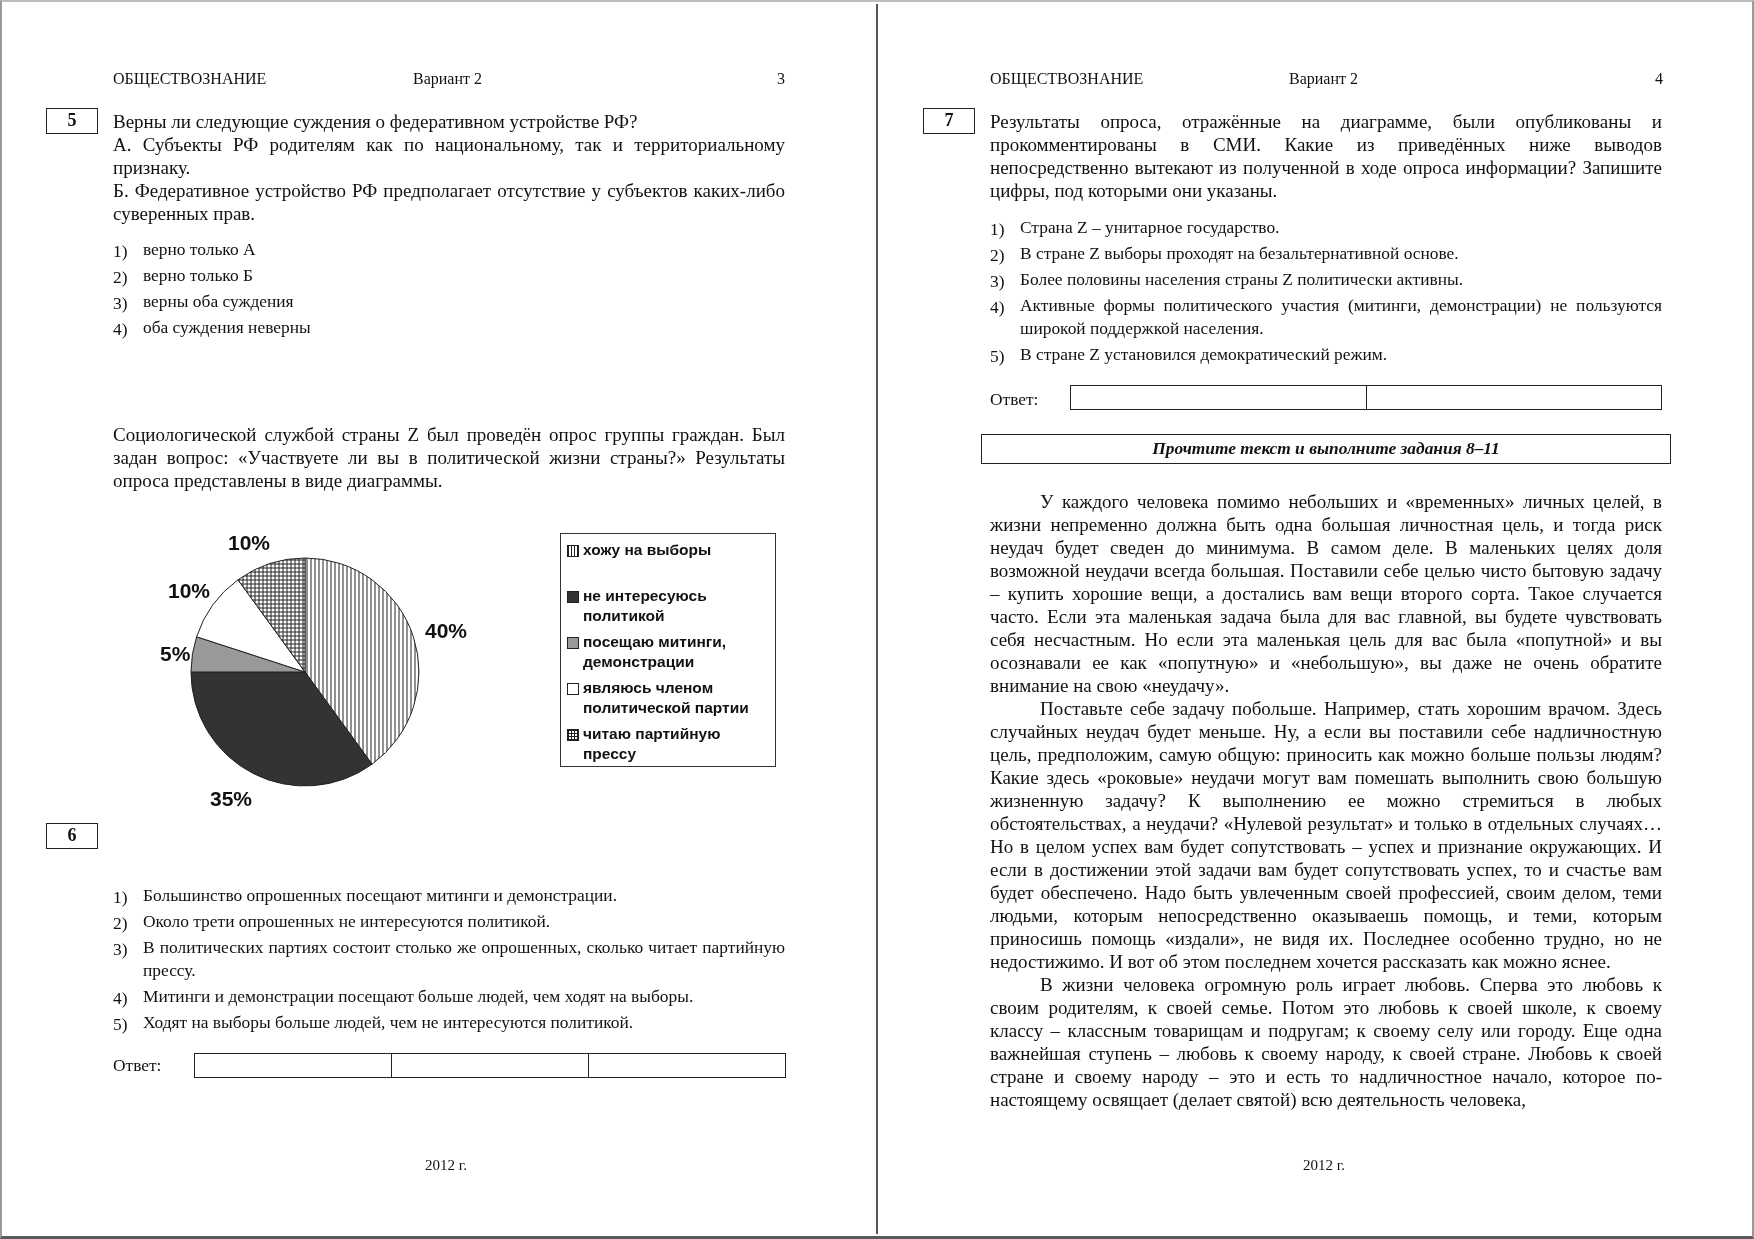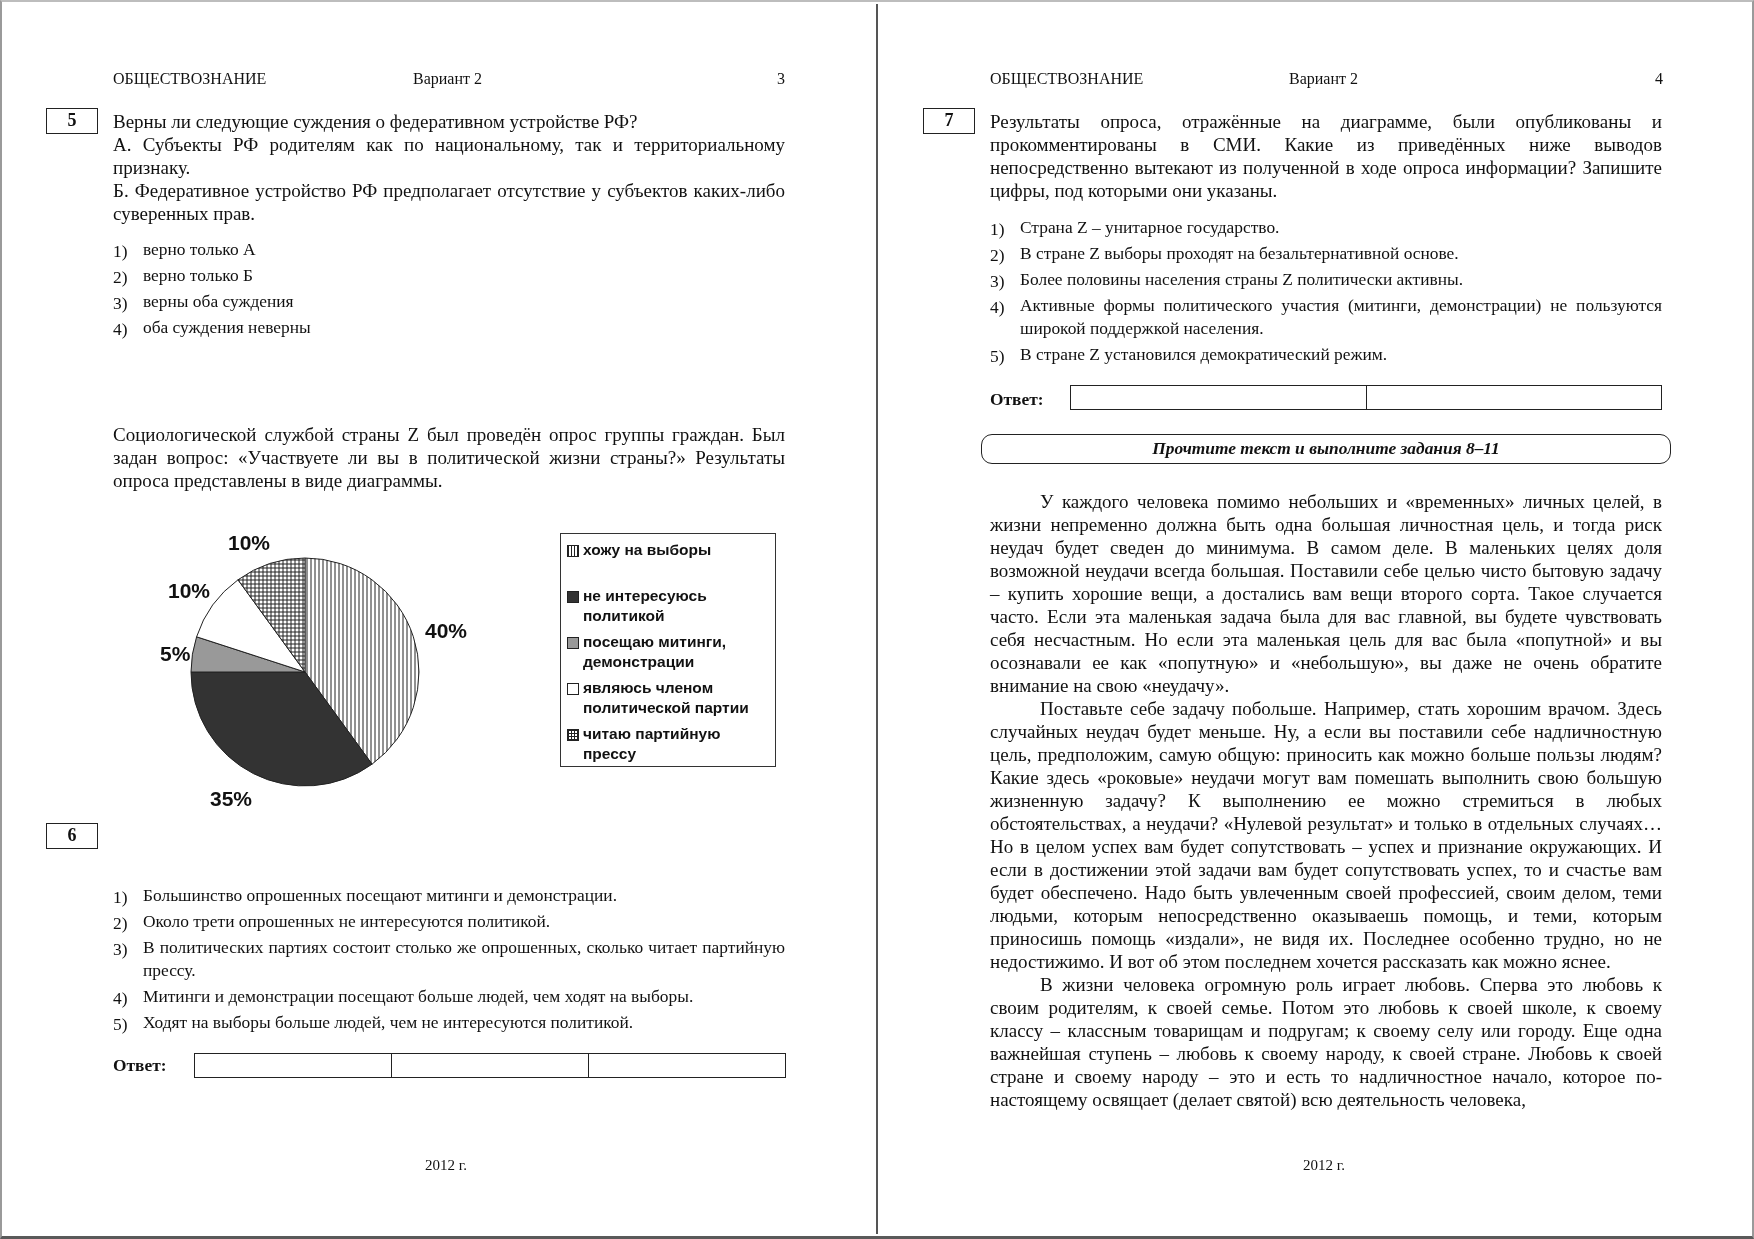--- a/index.html
+++ b/index.html
@@ -22,21 +22,21 @@
           font-weight: bold; font-size: 18px; text-align: center; line-height: 23px; }
   .text { position: absolute; font-size: 19px; line-height: 23px; text-align: justify; }
   .opts { position: absolute; font-size: 17.4px; line-height: 26px; margin: 0; padding: 0; list-style: none; }
   .opts li { display: flex; }
   .opts .n { width: 30px; flex: none; }
   .opts .t { flex: 1; text-align: justify; line-height: 23px; padding-bottom: 3px; }
 
   .instr { position: absolute; border: 1.5px solid #222; box-sizing: border-box; font-style: italic;
            font-weight: bold; font-size: 17.4px; line-height: 27px; height: 30px; }
 
-  .answer-label { position: absolute; font-size: 17.4px; font-weight: bold; }
+  .answer-label { position: absolute; font-size: 17.4px; }
   .answer-box { position: absolute; border: 1.5px solid #222; box-sizing: border-box; height: 25px; display: flex; }
   .answer-cell { flex: 1; border-right: 1px solid #222; }
   .answer-cell:last-child { border-right: none; }
 
   .footer { position: absolute; top: 1157px; font-size: 15px; }
 
   .legend { position: absolute; left: 560px; top: 533px; width: 216px; height: 234px; border: 1px solid #333;
             box-sizing: border-box; font-family: "Liberation Sans", "DejaVu Sans", sans-serif; font-weight: bold;
             font-size: 15.5px; line-height: 20px; }
   .legend-item { position: absolute; left: 6px; display: flex; }
@@ -202,21 +202,21 @@
         <span class="n">5)</span>
         <span class="t">В стране Z установился демократический режим.</span>
       </li>
   </ul>
   <div class="answer-label" style="left:112px; top:389px;">Ответ:</div>
   <div class="answer-box" style="left:192px; top:385px; width:592px;">
     <div class="answer-cell"></div>
     <div class="answer-cell"></div>
   </div>
 
-  <div class="instr" style="left:103px; top:434px; width:690px; text-align:center;border-radius:11px;">Прочтите текст и выполните задания 8–11</div>
+  <div class="instr" style="left:103px; top:434px; width:690px; text-align:center;">Прочтите текст и выполните задания 8–11</div>
 
   <div class="text" style="left:112px; top:490px; width:672px;">
     <p class="para">У каждого человека помимо небольших и «временных» личных целей, в жизни непременно должна быть одна большая личностная цель, и тогда риск неудач будет сведен до минимума. В самом деле. В маленьких целях доля возможной неудачи всегда большая. Поставили себе целью чисто бытовую задачу – купить хорошие вещи, а достались вам вещи второго сорта. Такое случается часто. Если эта маленькая задача была для вас главной, вы будете чувствовать себя несчастным. Но если эта маленькая цель для вас была «попутной» и вы осознавали ее как «попутную» и «небольшую», вы даже не очень обратите внимание на свою «неудачу».</p>
     <p class="para">Поставьте себе задачу побольше. Например, стать хорошим врачом. Здесь случайных неудач будет меньше. Ну, а если вы поставили себе надличностную цель, предположим, самую общую: приносить как можно больше пользы людям? Какие здесь «роковые» неудачи могут вам помешать выполнить свою большую жизненную задачу? К выполнению ее можно стремиться в любых обстоятельствах, а неудачи? «Нулевой результат» и только в отдельных случаях… Но в целом успех вам будет сопутствовать – успех и признание окружающих. И если в достижении этой задачи вам будет сопутствовать успех, то и счастье вам будет обеспечено. Надо быть увлеченным своей профессией, своим делом, теми людьми, которым непосредственно оказываешь помощь, и теми, которым приносишь помощь «издали», не видя их. Последнее особенно трудно, но не недостижимо. И вот об этом последнем хочется рассказать как можно яснее.</p>
     <p class="para">В жизни человека огромную роль играет любовь. Сперва это любовь к своим родителям, к своей семье. Потом это любовь к своей школе, к своему классу – классным товарищам и подругам; к своему селу или городу. Еще одна важнейшая ступень – любовь к своему народу, к своей стране. Любовь к своей стране и своему народу – это и есть то надличностное начало, которое по-настоящему освящает (делает святой) всю деятельность человека,</p>
   </div>
 
   <div class="footer" style="left:425px;">2012 г.</div>
 </div>
 

